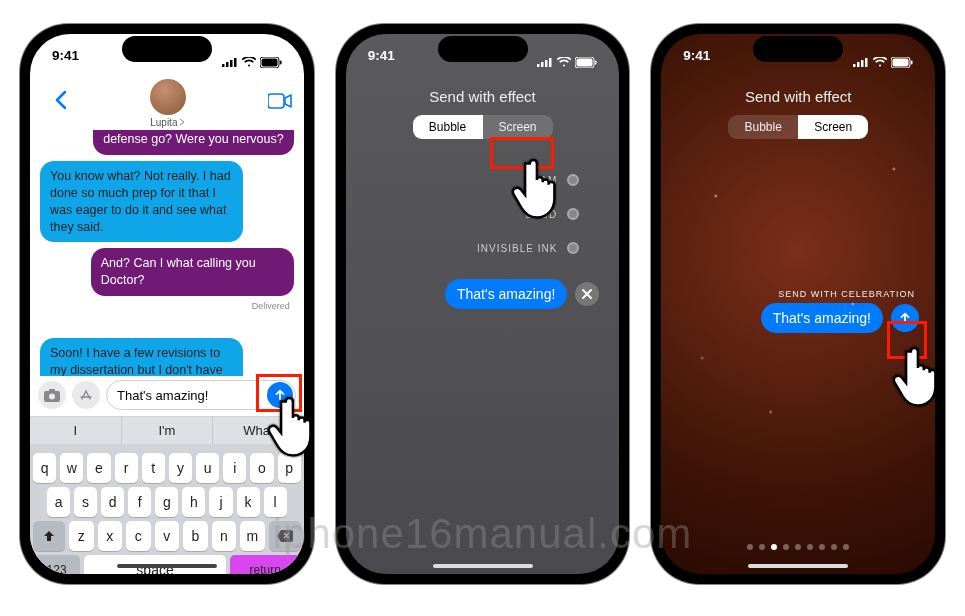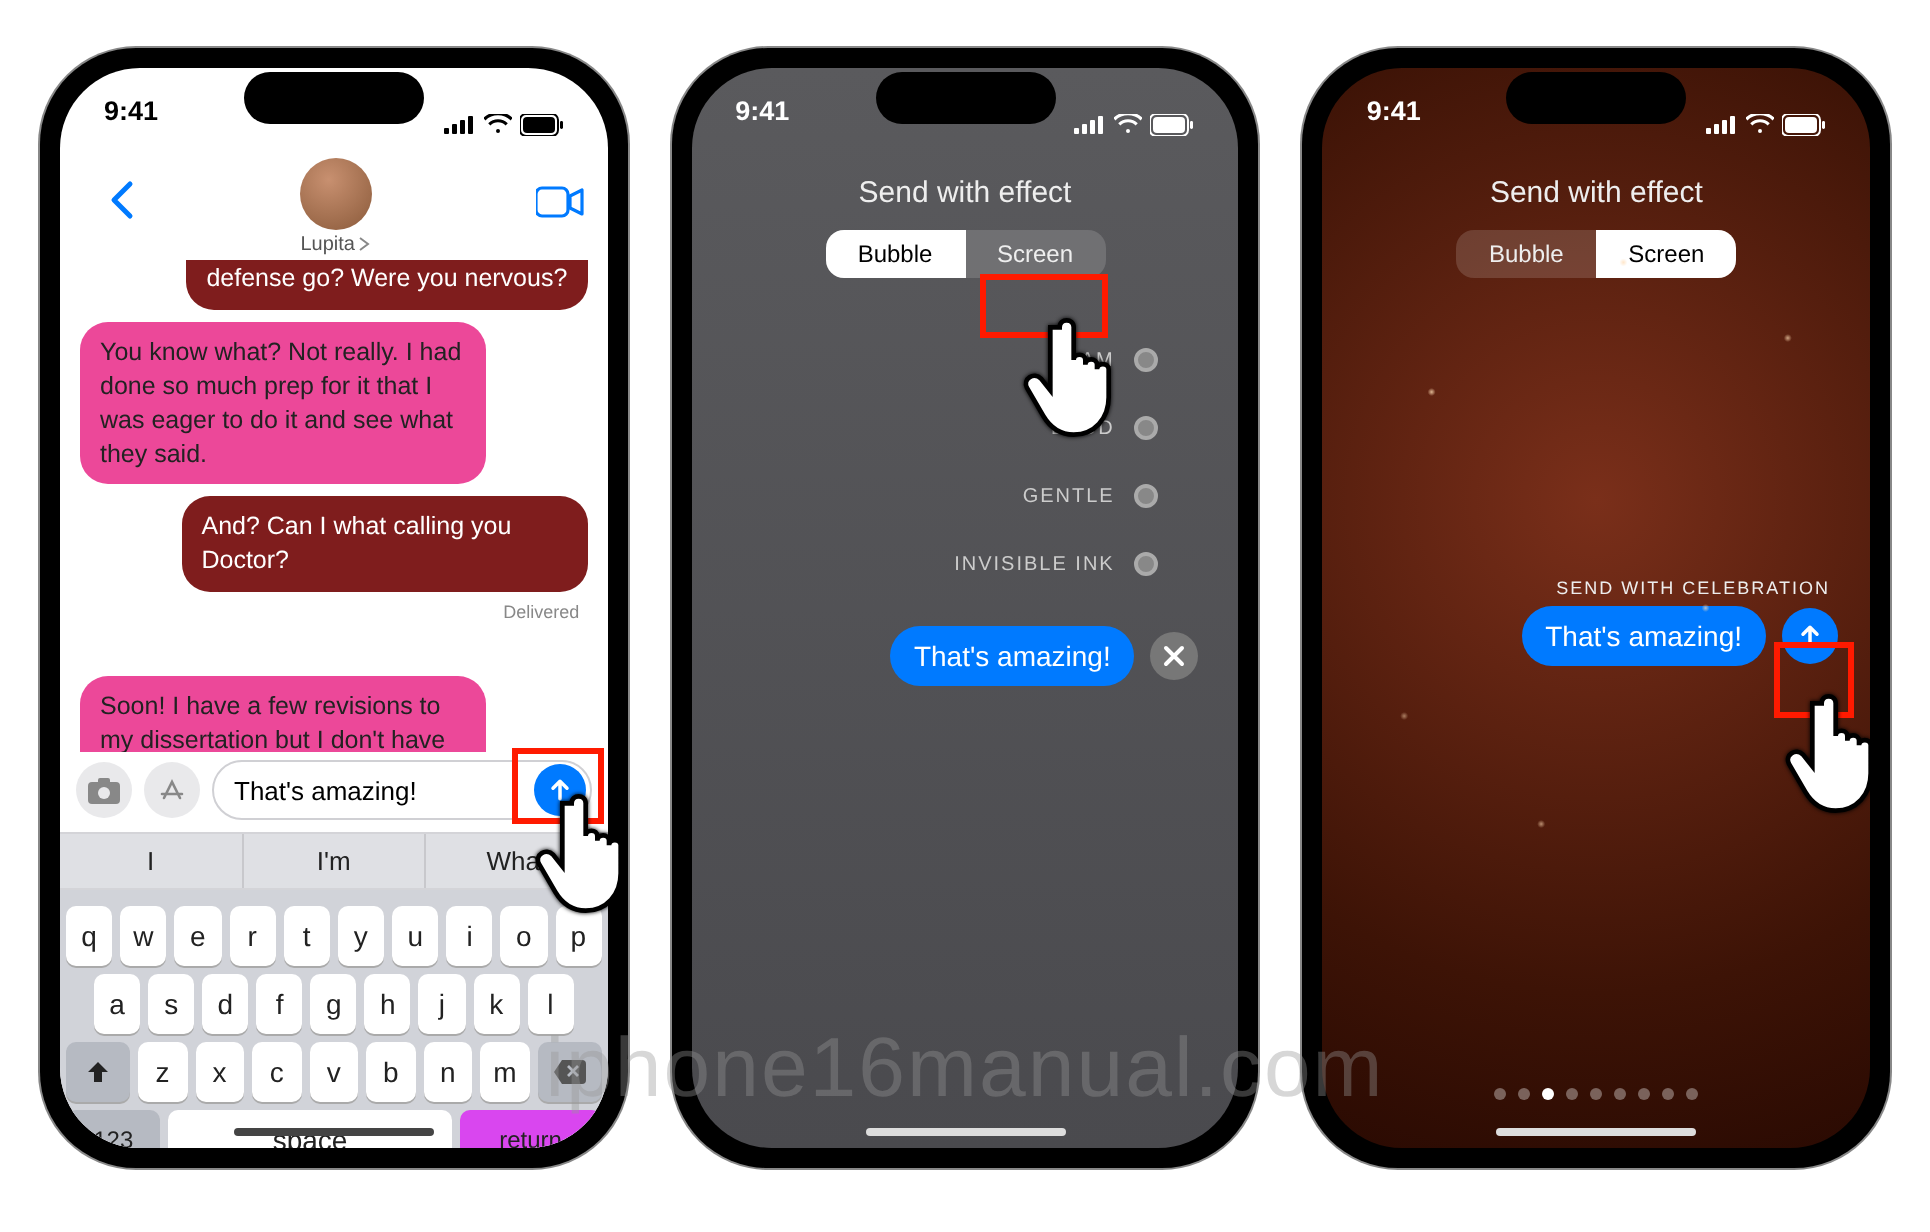--- a/index.html
+++ b/index.html
@@ -77,22 +77,22 @@
   .facetime { color:#007aff; }
   .chat {
     padding: 0 10px;
     font-size: 12.5px;
     line-height: 1.35;
     display:flex; flex-direction:column; gap:6px;
     height: 246px;
     overflow: hidden;
   }
   .bubble { border-radius: 14px; padding: 7px 10px; max-width: 80%; }
-  .in { background:#ec4899; color:#222; align-self:flex-start; }
-  .out { background:#7f1d1d; color:#fff; align-self:flex-end; }
+  .in { background:#0ea5e9; color:#222; align-self:flex-start; }
+  .out { background:#701a75; color:#fff; align-self:flex-end; }
   .out.cut { border-top-left-radius:4px; border-top-right-radius:4px; margin-top:-6px; }
   .delivered { font-size:9px; color:#888; align-self:flex-end; margin: -2px 4px 20px; }
   .composer {
     display:flex; align-items:center; gap:6px;
     padding: 4px 8px 6px;
   }
   .circle-btn { width:28px; height:28px; border-radius:50%; background:#e9e9eb; display:flex; align-items:center; justify-content:center; color:#666; font-size:14px;}
   .text-field {
     flex:1; height:30px; border:1px solid #d0d0d4; border-radius:15px;
     display:flex; align-items:center; justify-content:space-between; padding:0 2px 0 10px;
@@ -333,24 +333,20 @@
       <div class="effects-list">
         <div class="erow">
             <span class="label">SLAM</span>
             <span class="dot"></span>
           </div>
         <div class="erow">
             <span class="label">LOUD</span>
             <span class="dot"></span>
           </div>
         <div class="erow">
-            <span class="label">GENTLE</span>
-            <span class="dot"></span>
-          </div>
-        <div class="erow">
             <span class="label">INVISIBLE INK</span>
             <span class="dot"></span>
           </div>
       </div>
       <div class="preview-row">
         <span class="preview-bubble">That's amazing!</span>
         <span class="close-circle">
           <svg width="12" height="12" viewBox="0 0 12 12">
               <path d="M2 2l8 8M10 2l-8 8" stroke="#fff" stroke-width="2" stroke-linecap="round"></path>
             </svg>

